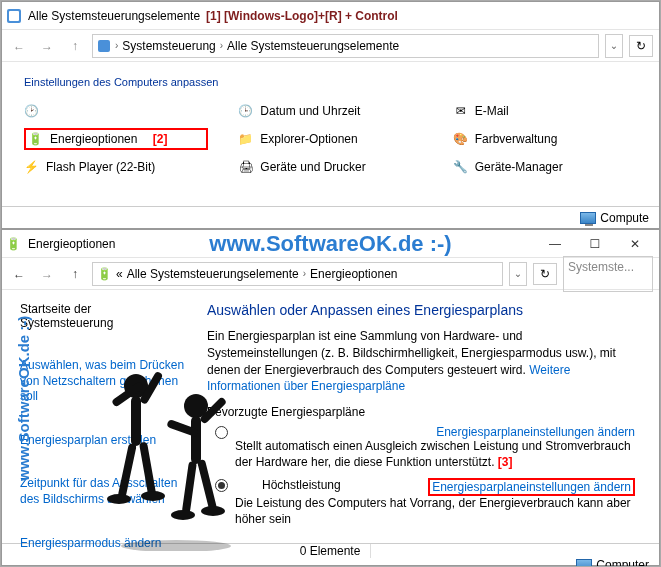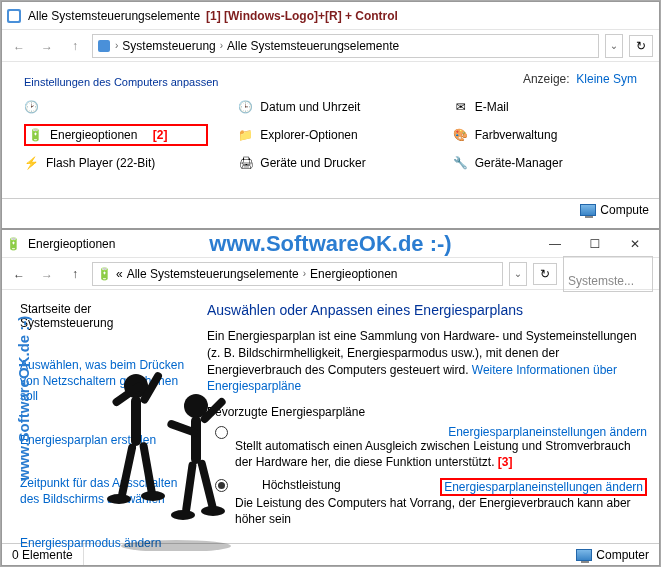--- a/index.html
+++ b/index.html
@@ -11,21 +11,21 @@
 .annotation-red { color: #7f1d1d; font-weight: bold; margin-left: 6px; }
 .win-btns { margin-left: auto; display: flex; }
 .win-btn { width: 40px; height: 24px; display: flex; align-items: center; justify-content: center; color: #333; }
 .nav-row { height: 32px; display: flex; align-items: center; padding: 2px 6px; gap: 6px; border-bottom: 1px solid #e5e5e5; }
 .nav-arrow { width: 22px; height: 22px; border-radius: 3px; display: flex; align-items: center; justify-content: center; color: #888; }
 .nav-arrow.on { color: #333; }
 .addr { flex: 1; height: 24px; border: 1px solid #ccc; display: flex; align-items: center; padding: 0 4px; gap: 4px; overflow: hidden; }
 .crumb { color: #000; white-space: nowrap; }
 .chev { color: #666; font-size: 10px; }
 .addr-refresh { width: 24px; height: 22px; border: 1px solid #ccc; display: flex; align-items: center; justify-content: center; }
-.search { width: 90px; height: 32px; border: 1px solid #ccc; padding: 17px 4px; display: flex; align-items: flex-start; color: #888; overflow: hidden; }
+.search { width: 90px; height: 32px; border: 1px solid #ccc; padding: 17px 4px; display: flex; align-items: flex-end; color: #888; overflow: hidden; }
 .body1 { padding: 14px 22px 6px; }
 .heading { color: #003399; font-size: 11px; margin-bottom: 12px; }
 .view-row { display: flex; justify-content: flex-end; color: #333; margin-top: -28px; margin-bottom: 10px; }
 .link { color: #0066cc; }
 .grid { display: grid; grid-template-columns: 1fr 1fr 1fr; gap: 6px 30px; }
 .item { display: flex; align-items: center; gap: 6px; height: 22px; }
 .item-icon { width: 16px; height: 16px; display: flex; align-items: center; justify-content: center; font-size: 12px; }
 .hl-red { border: 2px solid #f00; padding: 0 2px; }
 .statusbar { height: 22px; border-top: 1px solid #ccc; display: flex; align-items: center; background: #fff; }
 .sb-cell { padding: 0 10px; border-right: 1px solid #ddd; height: 100%; display: flex; align-items: center; }
@@ -35,21 +35,21 @@
 
 .w2 { position: absolute; top: 228px; left: 0; right: 0; bottom: 0; }
 .w2 .titlebar { background: #fff; }
 .watermark { position: absolute; top: 230px; left: 0; right: 0; text-align: center; color: #2b7dd1; font-size: 22px; font-weight: bold; z-index: 5; pointer-events: none; }
 .side-wm { position: absolute; left: -2px; top: 260px; transform: rotate(-90deg); transform-origin: left top; color: #2b7dd1; font-weight: bold; font-size: 15px; z-index: 6; white-space: nowrap; pointer-events: none; }
 .body2 { display: flex; height: calc(100% - 28px - 32px - 22px); justify-content: space-between; }
 .sidebar { width: 195px; padding: 12px 10px 10px 18px; }
 .sidebar .hd { color: #000; margin-bottom: 10px; }
 .sidebar .lk { color: #06c; margin: 28px 0; line-height: 1.3; position: relative; z-index: 2; }
 .see-also { color: #000; margin-top: 24px; }
-.main { flex: 1; padding: 12px 12px 8px 10px; }
+.main { flex: 1; padding: 12px 24px 8px 10px; }
 .main h1 { color: #003399; font-size: 14px; font-weight: normal; margin-bottom: 10px; }
 .main p { color: #000; line-height: 1.4; margin-bottom: 8px; }
 .sub { font-weight: normal; color: #000; margin: 10px 0 6px; }
 .plan { margin-left: 8px; margin-bottom: 8px; }
 .plan-row { display: flex; align-items: flex-start; gap: 6px; }
 .radio { width: 13px; height: 13px; border: 1px solid #333; border-radius: 50%; margin-top: 1px; flex: 0 0 auto; position: relative; }
 .radio.sel::after { content:""; position:absolute; inset:2px; background:#333; border-radius:50%; }
 .plan-name { font-weight: bold; }
 .plan-link { margin-left: auto; color: #06c; white-space: nowrap; }
 .plan-desc { margin-left: 20px; color: #000; line-height: 1.3; }
@@ -85,24 +85,20 @@
       <span class="chev">›</span>
       <span class="crumb">Systemsteuerung</span>
       <span class="chev">›</span>
       <span class="crumb">Alle Systemsteuerungselemente</span>
     </div>
     <span class="chev" style="border:1px solid #ccc; width:18px; height:24px; display:flex; align-items:center; justify-content:center;">⌄</span>
     <div class="addr-refresh">↻</div>
   </div>
   <div class="body1">
     <div class="heading">Einstellungen des Computers anpassen</div>
-    <div class="view-row">
-      <span>Anzeige:</span>&nbsp;&nbsp;
-      <span class="link">Kleine Sym</span>
-    </div>
     <div class="grid">
       <div class="item">
           <span class="item-icon">🕑</span>
         </div>
       <div class="item">
           <span class="item-icon">🕒</span>
           <span>Datum und Uhrzeit</span>
         </div>
       <div class="item">
           <span class="item-icon">✉</span>
@@ -124,21 +120,21 @@
       <div class="item">
           <span class="item-icon">🖨</span>
           <span>Geräte und Drucker</span>
         </div>
       <div class="item">
           <span class="item-icon">🔧</span>
           <span>Geräte-Manager</span>
         </div>
     </div>
   </div>
-  <div class="statusbar" style="position:absolute; bottom:8px; left:0; right:0;">
+  <div class="statusbar" style="position:absolute; bottom:0; left:0; right:0;">
     <div class="sb-right">
         <div class="monitor-icon"></div>
         <span>Compute</span>
       </div>
   </div>
 </div>
 
 <div class="watermark">www.SoftwareOK.de :-)</div>
 <div class="side-wm" style="top:480px; left:14px;">www.SoftwareOK.de :-)</div>
 
@@ -192,21 +188,21 @@
       <div class="plan">
         <div class="plan-row">
           <div class="radio sel"></div>
           <span class="plan-name" style="font-weight:normal;margin-left:28px;">Höchstleistung</span>
           <span class="plan-link hl-red">Energiesparplaneinstellungen ändern</span>
         </div>
         <div class="plan-desc">Die Leistung des Computers hat Vorrang, der Energieverbrauch kann aber höher sein</div>
       </div>
     </div>
   </div>
-  <div class="statusbar" style="position:absolute; bottom:0; left:0; right:0;">
+  <div class="statusbar" style="position:absolute; bottom:0; left:0; right:0;flex-direction:column;">
     <div class="sb-cell">0 Elemente</div>
     <div class="sb-right">
         <div class="monitor-icon"></div>
         <span>Computer</span>
       </div>
   </div>
 </div>
 
 <div class="figures">
   <svg width="180" height="200" viewBox="0 0 180 200">

